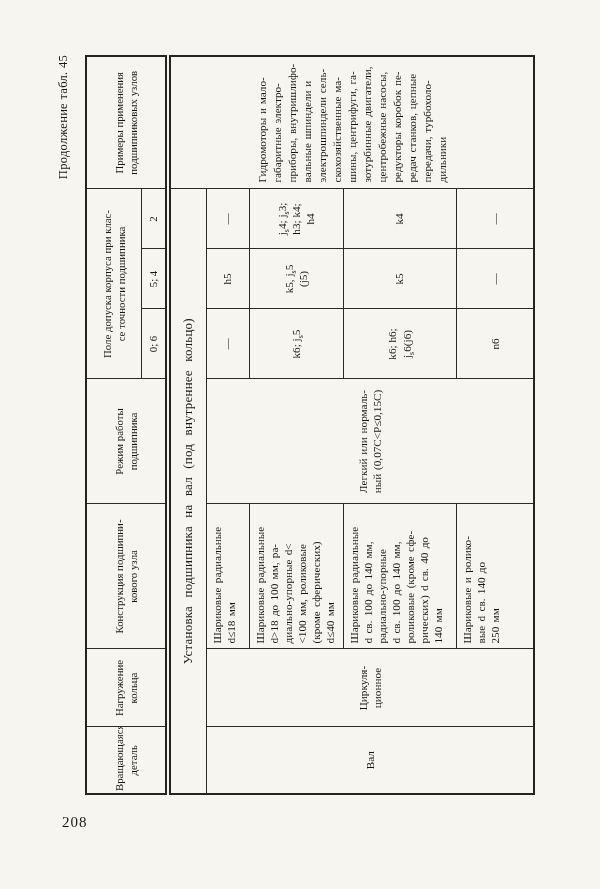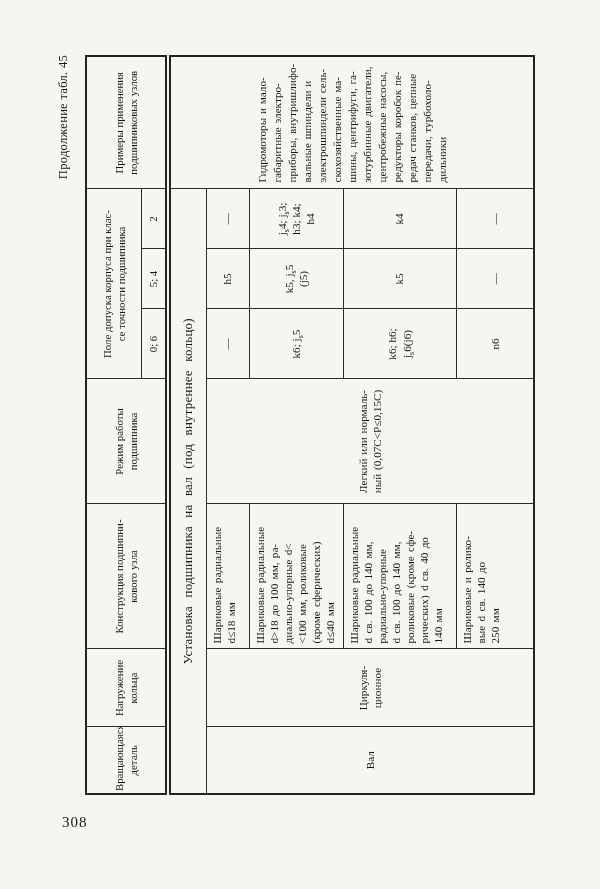--- a/index.html
+++ b/index.html
@@ -194,14 +194,14 @@
 вые d св. 140 до
 250 мм</td>
         <td>n6</td>
         <td>—</td>
         <td>—</td>
       </tr>
     </tbody>
       </table>
   </div>
 
-  <div class="page-number">308</div>
+  <div class="page-number">208</div>
 </div>
 
 </body></html>

